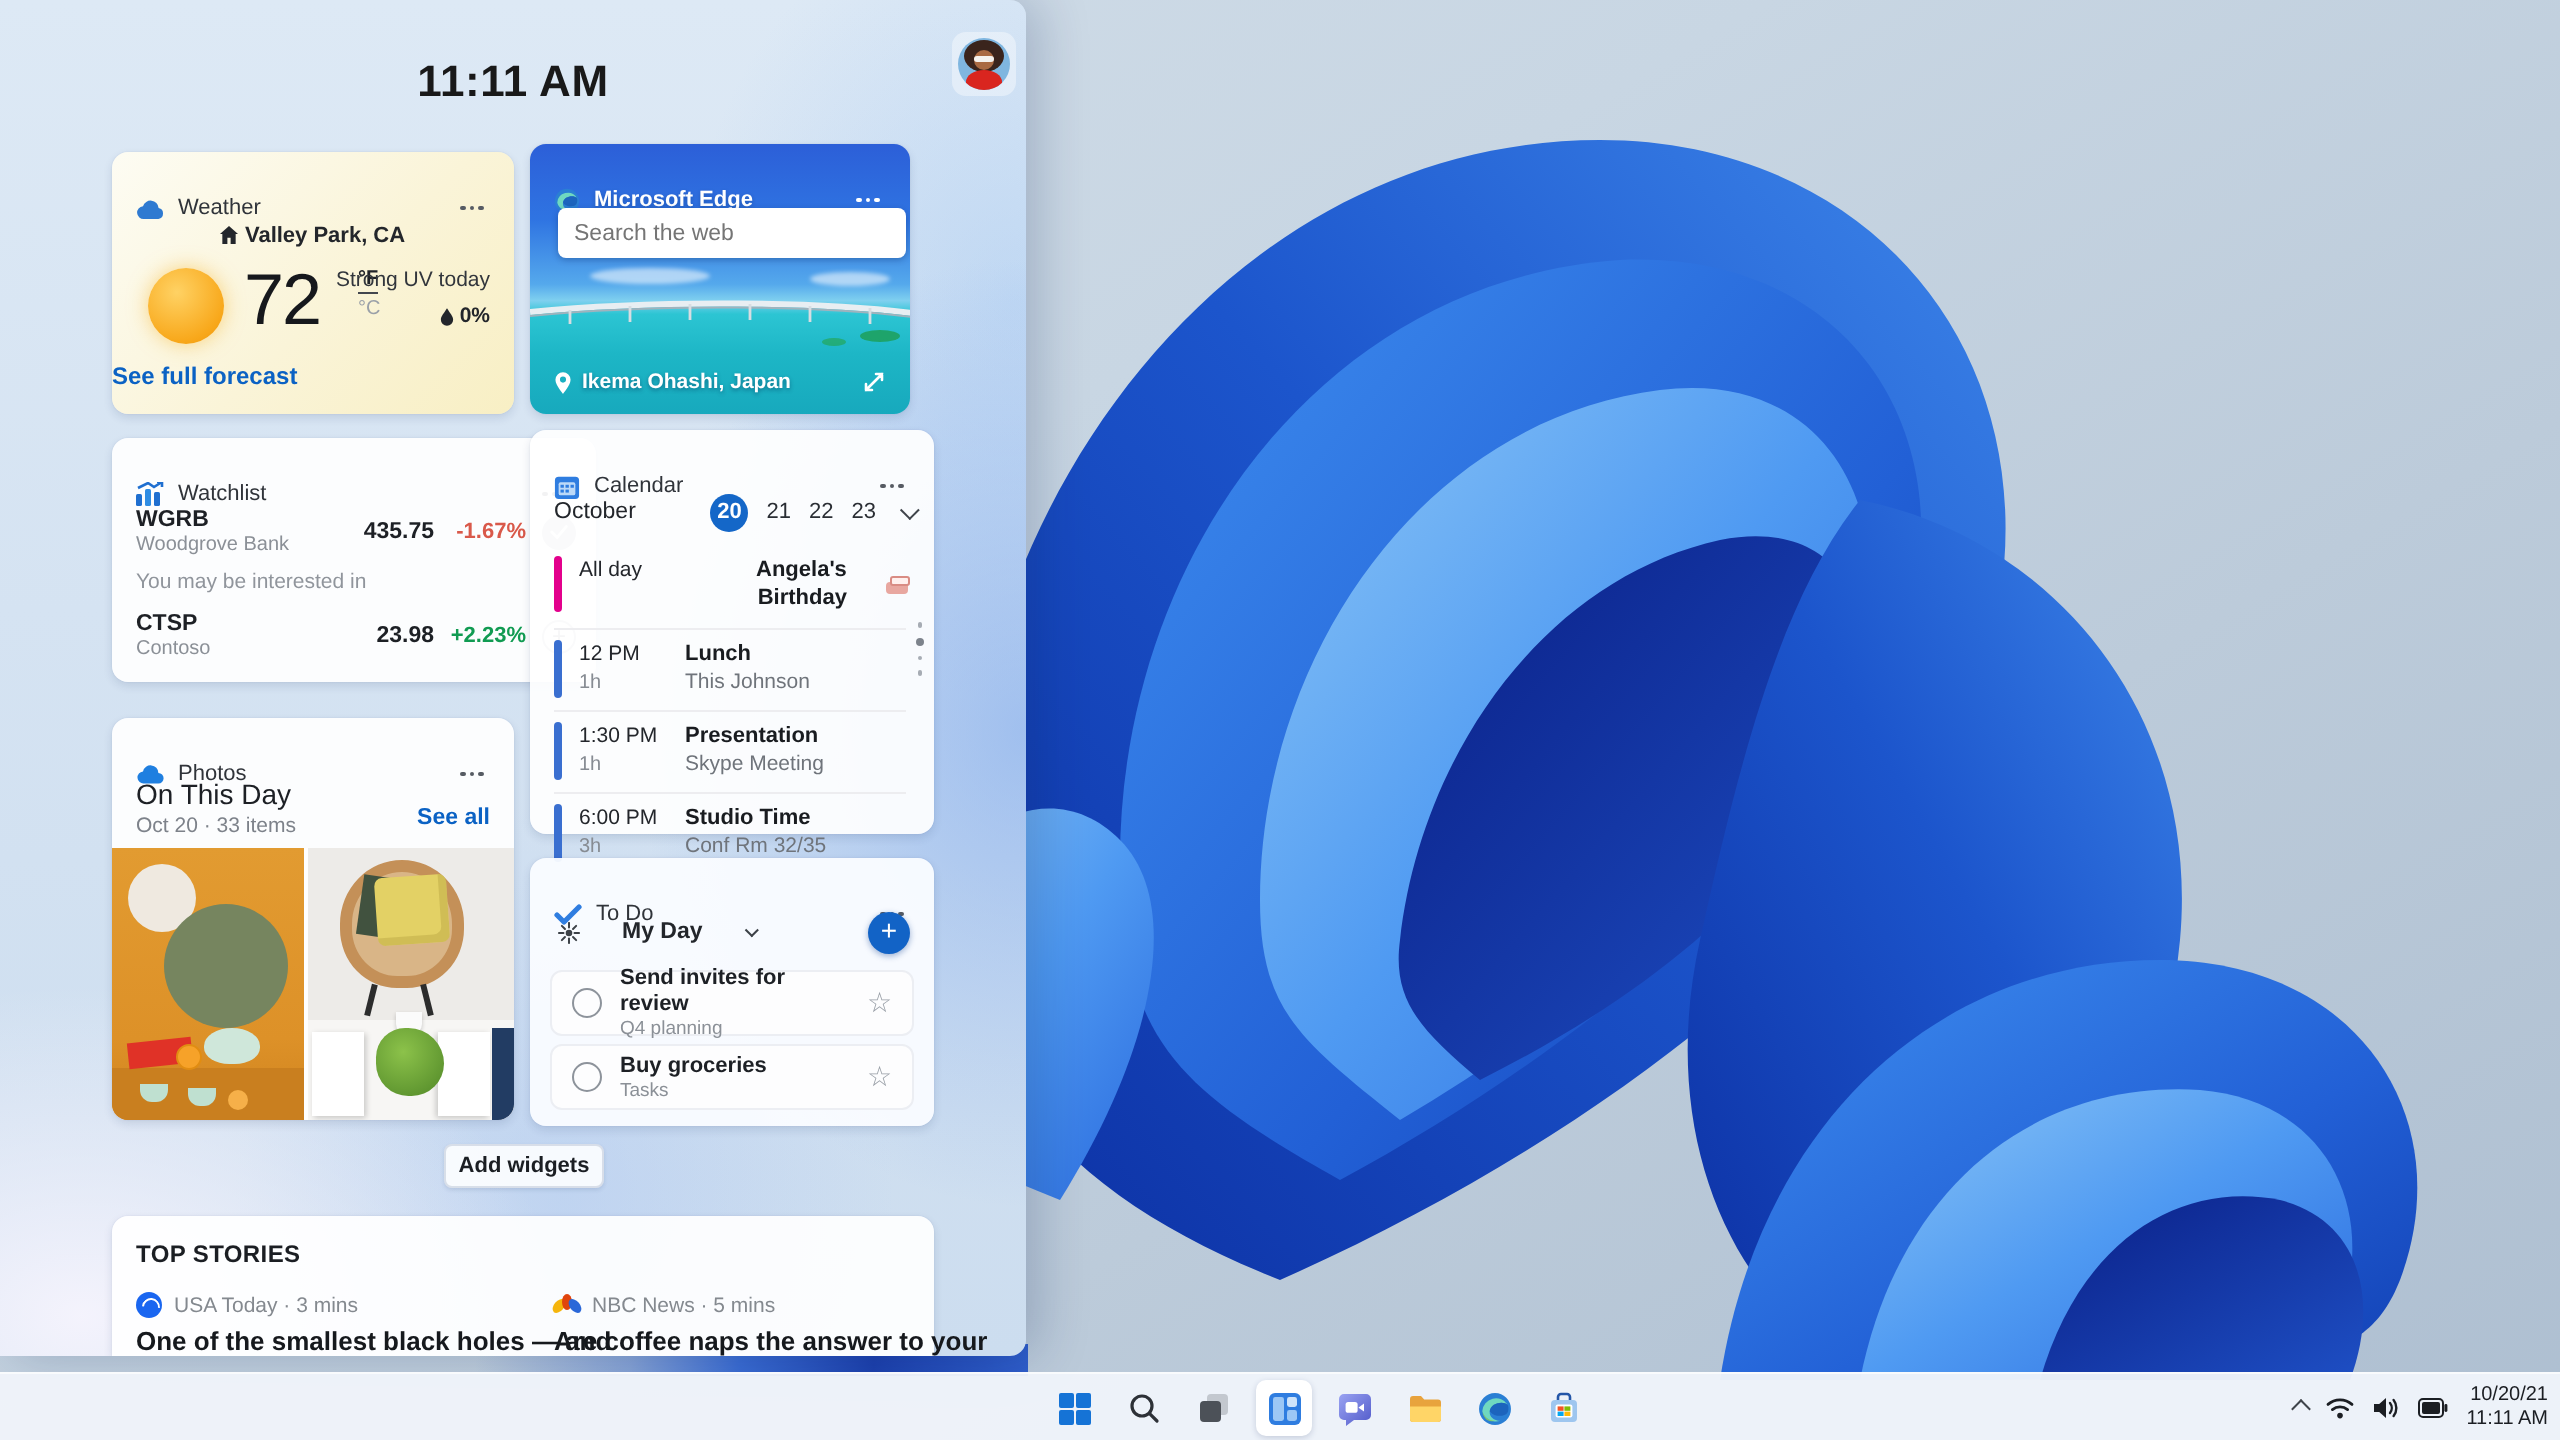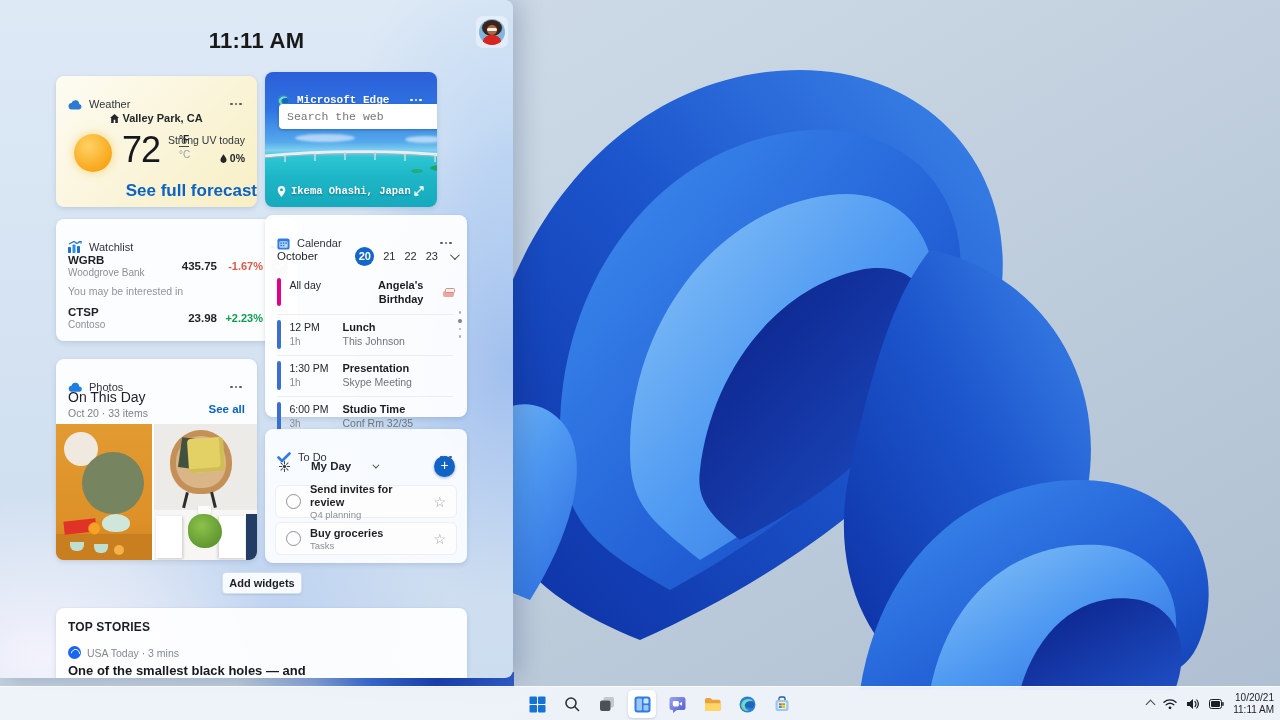--- a/index.html
+++ b/index.html
@@ -48,25 +48,25 @@
     background:linear-gradient(135deg,#fdfcf3 0%,#faf4d8 55%,#f8efc4 100%); }
   .w-loc { position:absolute; left:0; right:0; top:36px; text-align:center; font-size:11px; font-weight:700; color:#23262b; }
   .w-sun { position:absolute; left:18px; top:58px; width:38px; height:38px; border-radius:50%;
     background:radial-gradient(circle at 38% 32%,#ffd264,#f8a81b 70%,#ef9405); box-shadow:0 0 10px rgba(250,180,40,.55); }
   .w-temp { position:absolute; left:66px; top:53px; font-size:36px; font-weight:400; color:#16181c; letter-spacing:-1px; }
   .w-units { position:absolute; left:123px; top:58px; font-size:10px; line-height:11px; text-align:left; }
   .w-units .f { font-weight:700; color:#202328; border-bottom:1.5px solid #43474e; padding-bottom:1px; display:inline-block; }
   .w-units .c { color:#9aa0a8; display:block; margin-top:2px; }
   .w-cond { position:absolute; right:12px; top:58px; font-size:10.5px; color:#32363c; }
   .w-precip { position:absolute; right:12px; top:76px; font-size:10.5px; font-weight:700; color:#23262b; display:flex; align-items:center; gap:3px; }
-  .w-link { position:absolute; left:0; right:0; top:105px; text-align:right; font-size:17px; font-weight:700; color:#0b62c4; cursor:pointer; }
-
-  
-  .edge { left:265px; top:72px; width:172px; height:135px; overflow:hidden;
-    background:linear-gradient(180deg,#2c5fd8 0%,#2f74e2 28%,#55a9ec 52%,#7fd0ef 58%,#2cc5d3 63%,#1db6c6 78%,#17a9bd 100%);font-family:Liberation Mono, monospace; }
+  .w-link { position:absolute; left:0; right:0; top:105px; text-align:left; font-size:12px; font-weight:700; color:#0b62c4; cursor:pointer; }
+
+  
+  .edge { left:265px; top:72px; width:190px; height:135px; overflow:hidden;
+    background:linear-gradient(180deg,#2c5fd8 0%,#2f74e2 28%,#55a9ec 52%,#7fd0ef 58%,#2cc5d3 63%,#1db6c6 78%,#17a9bd 100%); }
   .edge .card-title { color:#ffffff; font-weight:700; text-shadow:0 1px 2px rgba(0,40,90,.3); }
   .edge .more i { background:#ffffff; }
   .cloud { position:absolute; border-radius:50%; background:rgba(255,255,255,0.55); filter:blur(1px); }
   .edge-search { position:absolute; left:14px; top:32px; width:174px; height:25px; background:#ffffff;
     border-radius:4px; box-shadow:0 1px 3px rgba(0,30,80,.3); display:flex; align-items:center; padding:0 8px; gap:6px; }
   .edge-search input { flex:1; border:none; outline:none; font-size:11.5px; color:#444; background:transparent; font-family:inherit; }
   .bridge { position:absolute; left:0; top:72px; width:202px; height:30px; }
   .edge-caption { position:absolute; left:12px; bottom:10px; display:flex; align-items:center; gap:5px;
     color:#fff; font-size:10.5px; font-weight:700; text-shadow:0 1px 2px rgba(0,40,80,.45); }
   .edge-expand { position:absolute; right:12px; bottom:10px; cursor:pointer; }
@@ -527,20 +527,31 @@
 
     <div class="card stories">
       <div class="ts-head">TOP STORIES</div>
       <div class="story" style="left:12px;">
         <div class="src">
           <span class="src-icon usat"></span>
           <span>USA Today · 3 mins</span>
         </div>
         <div class="headline">One of the smallest black holes — and</div>
       </div>
+      <div class="story" style="left:221px;">
+        <div class="src">
+          <span class="src-icon nbc">
+              <i></i>
+              <i></i>
+              <i></i>
+            </span>
+          <span>NBC News · 5 mins</span>
+        </div>
+        <div class="headline">Are coffee naps the answer to your</div>
+      </div>
     </div>
 
   </div>
 
   <div class="taskbar">
     <div class="tb-center">
       <div class="tb-btn">
         <svg width="17" height="17" viewBox="0 0 17 17">
           <rect x="0.5" y="0.5" width="7.5" height="7.5" rx="1" fill="#1573d6"></rect>
             <rect x="9" y="0.5" width="7.5" height="7.5" rx="1" fill="#1573d6"></rect>

